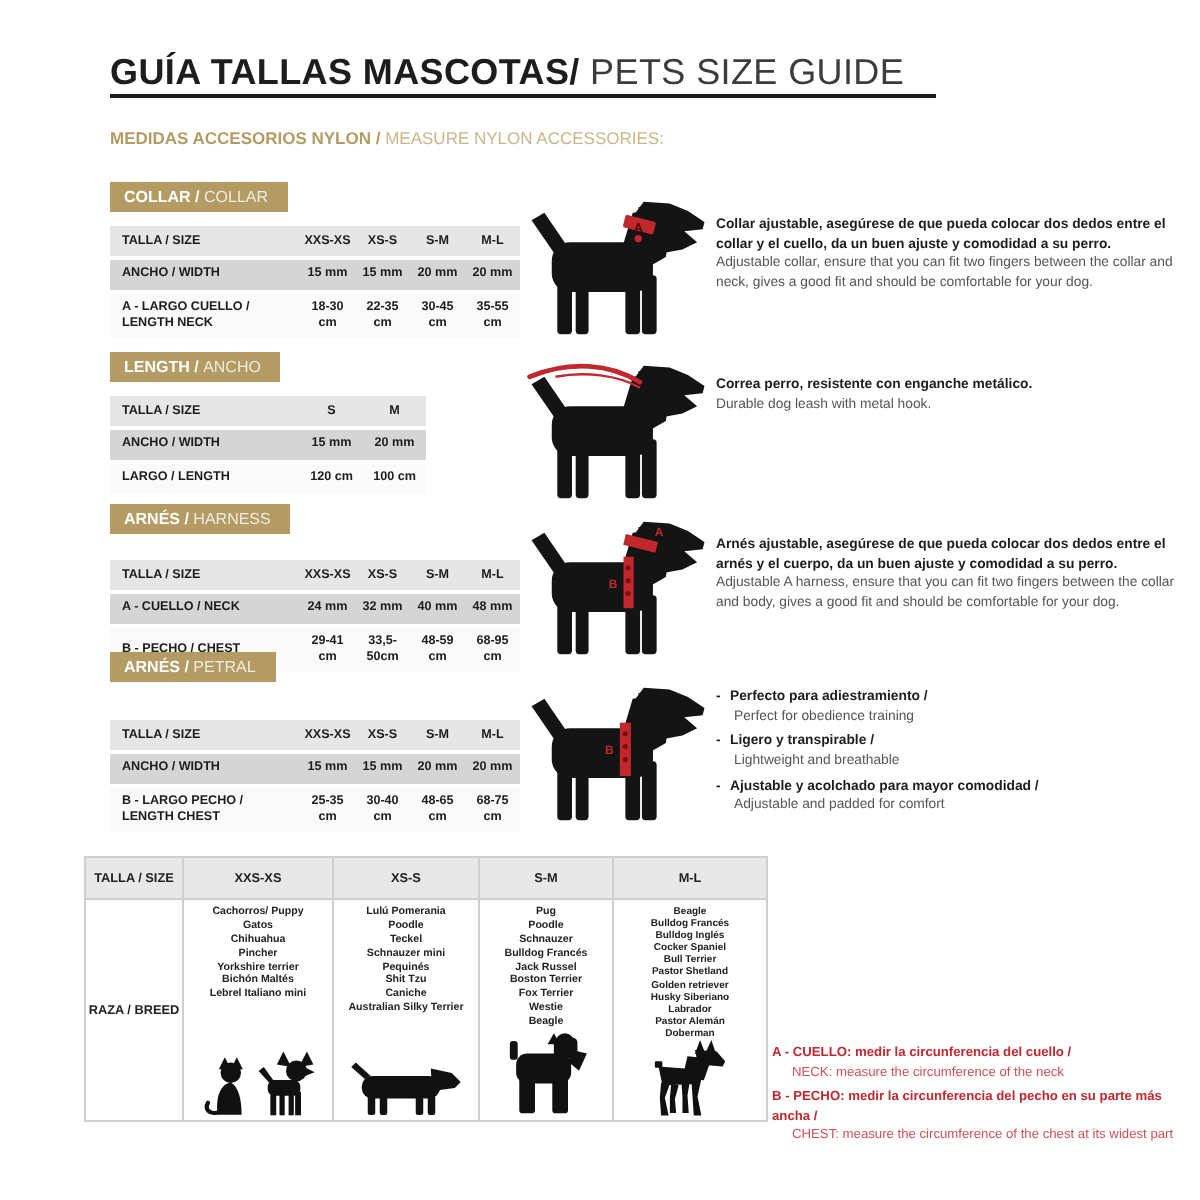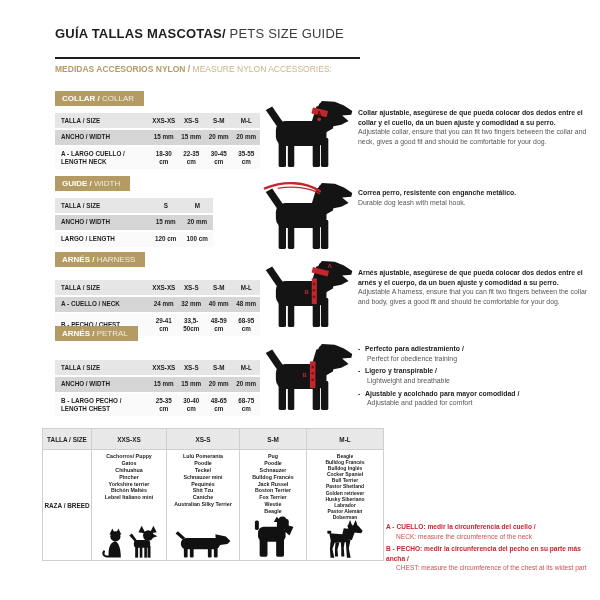--- a/index.html
+++ b/index.html
@@ -1,21 +1,21 @@
 <!DOCTYPE html>
 <html><head>
 <meta charset="utf-8">
 <style>
   html,body{margin:0;padding:0;background:#ffffff;}
   .page{position:relative;width:600px;height:600px;background:#fff;overflow:hidden;
         font-family:"Liberation Sans",sans-serif;color:#1d1d1d;}
 
   
-  .title{position:absolute;left:55px;top:26px;margin:0;font-size:13px;letter-spacing:.2px;
-         border-bottom:2px solid #1d1d1d;padding:0 16px 16px 0;display:inline-block;white-space:nowrap;}
+  .title{position:absolute;left:55px;top:26px;margin:0;font-size:18px;letter-spacing:.2px;
+         border-bottom:2px solid #1d1d1d;padding:0 16px 0 0;display:inline-block;white-space:nowrap;}
   .title .t-es{font-weight:bold;color:#1d1d1d;}
   .title .t-en{font-weight:normal;color:#3c3c3c;}
   .subtitle{position:absolute;left:55px;top:64px;font-size:8.5px;white-space:nowrap;}
   .subtitle .s-es{font-weight:bold;color:#b49b64;}
   .subtitle .s-en{font-weight:normal;color:#c9b588;}
 
   
   .badge{position:absolute;background:#b49b64;color:#fff;font-size:8px;padding:3px 10px 3px 7px;
          display:inline-block;white-space:nowrap;}
   .badge .b-es{font-weight:bold;}
@@ -118,21 +118,21 @@
         <rect x="53" y="13" width="17" height="7" rx="1" fill="#c1272d"></rect>
       </g>
     <circle cx="61" cy="24" r="2" fill="#c1272d"></circle>
     <text x="58.5" y="20.5" font-size="7" font-weight="bold" fill="#4a070a">A</text>
   </svg>
   <p class="desc" style="left:358px;top:108px">
     <span class="d-es">Collar ajustable, asegúrese de que pueda colocar dos dedos entre el collar y el cuello, da un buen ajuste y comodidad a su perro.</span>
     <span class="d-en">Adjustable collar, ensure that you can fit two fingers between the collar and neck, gives a good fit and should be comfortable for your dog.</span>
   </p>
 
-  <div class="badge" style="left:55px;top:176px"><span class="b-es">GUIDE / </span><span class="b-en">WIDTH</span></div>
+  <div class="badge" style="left:55px;top:176px"><span class="b-es">LENGTH / </span><span class="b-en">ANCHO</span></div>
   <table class="spec" style="left:55px;top:196px;width:158px">
     <tbody>
         <tr class="rh">
       <td class="lbl" style="width:88px">TALLA / SIZE</td>
       <td>S</td>
       <td>M</td>
     </tr>
     <tr class="rm">
       <td class="lbl">ANCHO / WIDTH</td>
       <td>15 mm</td>

